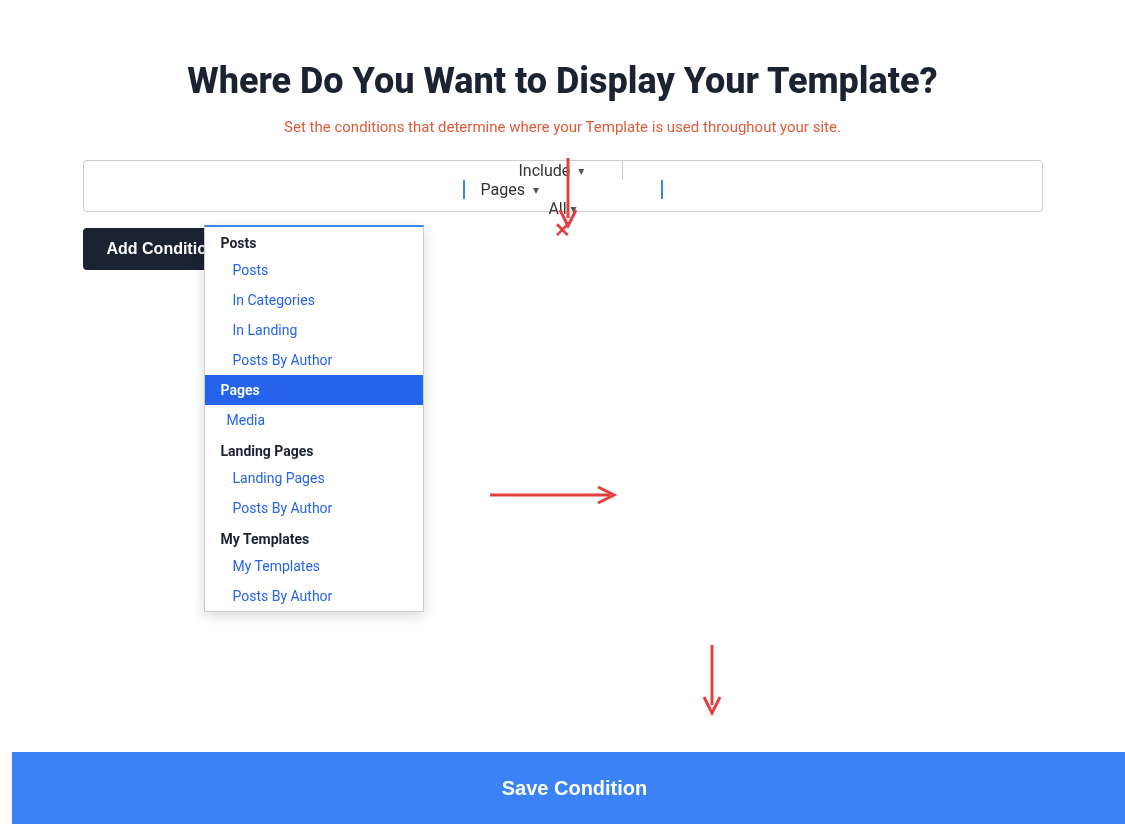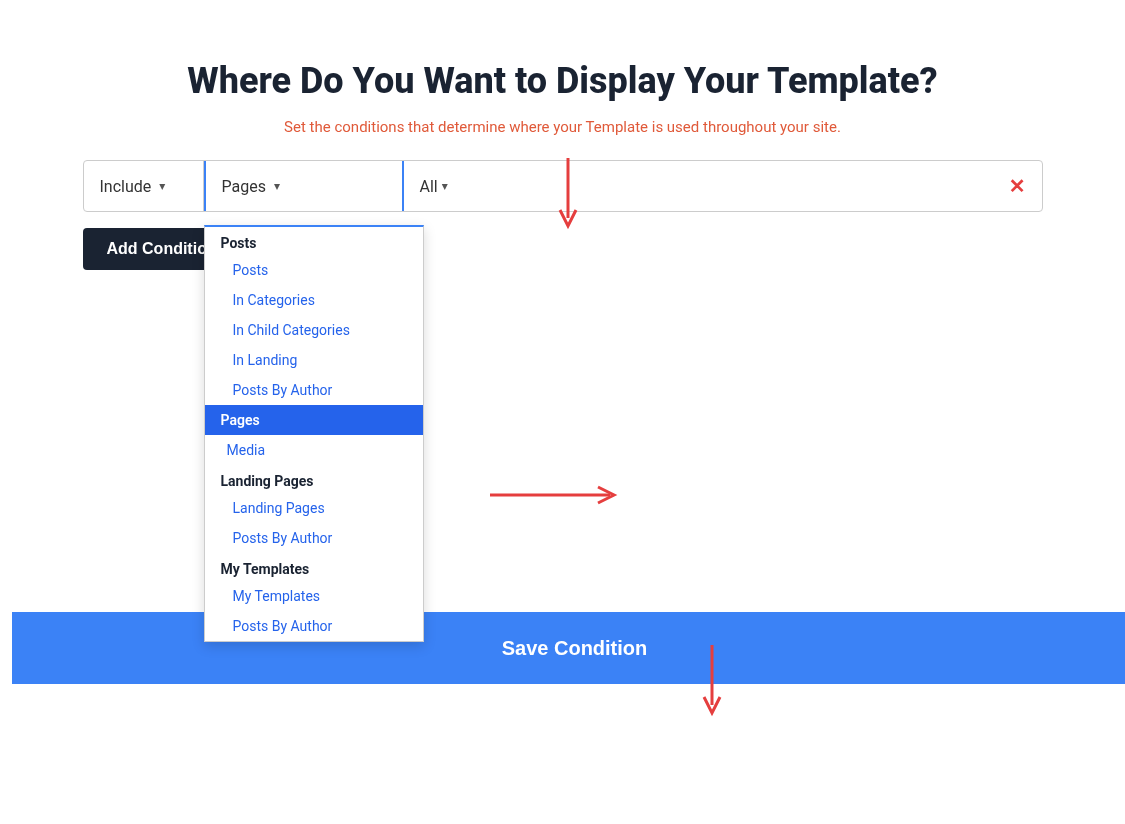--- a/index.html
+++ b/index.html
@@ -7,21 +7,21 @@
       font-family: -apple-system, BlinkMacSystemFont, 'Segoe UI', Roboto, Arial, sans-serif;
       background: #fff;
       width: 1125px;
       height: 824px;
       overflow: hidden;
       position: relative;
     }
 
     .page-container {
       width: 1125px;
-      height: 684px;
+      height: 824px;
       background: #fff;
       display: flex;
       flex-direction: column;
       align-items: center;
       padding-top: 60px;
       position: relative;
     }
 
     .page-title {
       font-size: 36px;
@@ -41,20 +41,21 @@
     .condition-row {
       display: flex;
       align-items: center;
       width: 960px;
       border: 1px solid #ccc;
       border-radius: 4px;
       background: #fff;
       height: 52px;
       position: relative;
       z-index: 10;
+      flex-direction: column;
     }
 
     .include-dropdown {
       display: flex;
       align-items: center;
       padding: 0 16px;
       height: 100%;
       border-right: 1px solid #ccc;
       cursor: pointer;
       min-width: 120px;
@@ -244,21 +245,20 @@
       <span>All</span>
       <span class="chevron">▾</span>
     </div>
     <div class="close-btn">✕</div>
 
     <div class="dropdown-menu">
 
       <div class="dropdown-group-label">Posts</div>
       <div class="dropdown-item">Posts</div>
       <div class="dropdown-item">In Categories</div>
-      <div class="dropdown-item">In Child Categories</div>
       <div class="dropdown-item">In Landing</div>
       <div class="dropdown-item">Posts By Author</div>
 
       <div class="dropdown-item selected">Pages</div>
 
       <div class="dropdown-item media">Media</div>
 
       <div class="dropdown-group-label">Landing Pages</div>
       <div class="dropdown-item">Landing Pages</div>
       <div class="dropdown-item">Posts By Author</div>

